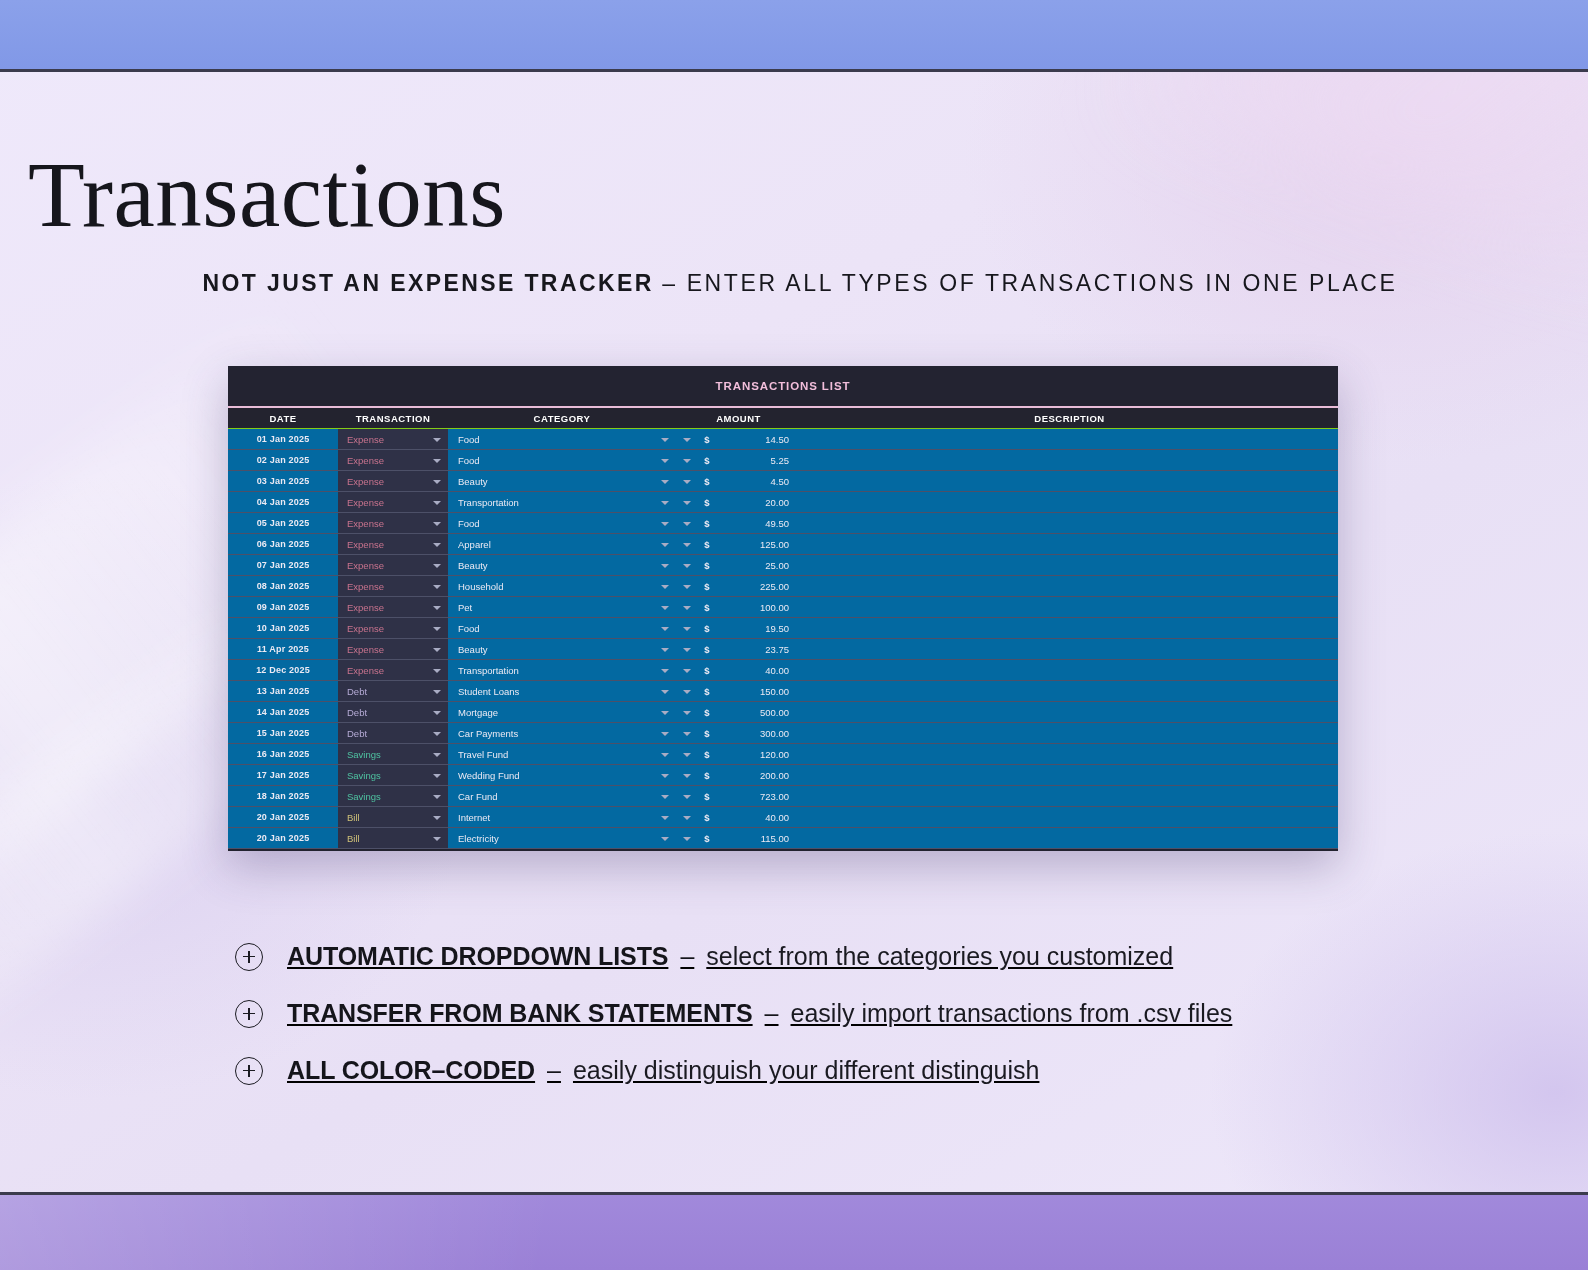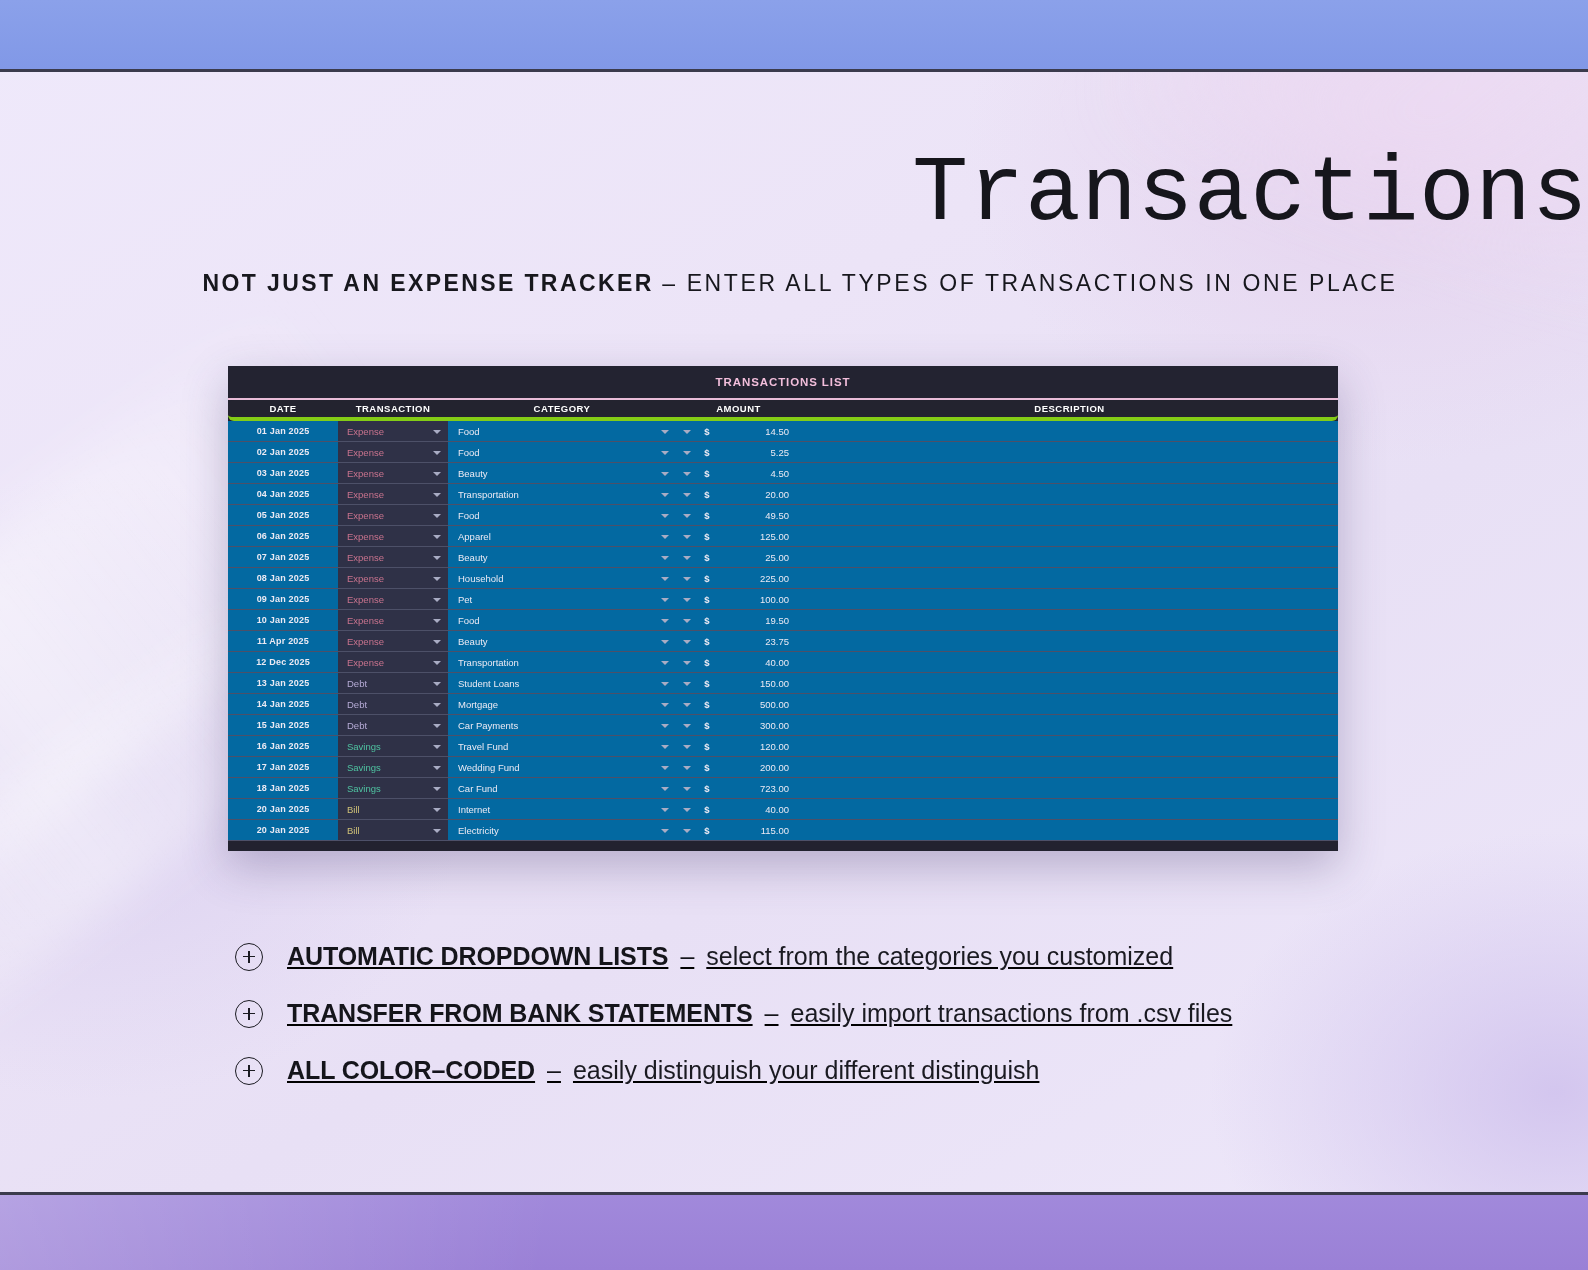--- a/index.html
+++ b/index.html
@@ -64,27 +64,28 @@
   }
   .band-bottom::after {
     content:"";
     position:absolute; left:0; top:0; width:46%; height:100%;
     background:linear-gradient(100deg, rgba(255,255,255,0.22) 0%, rgba(255,255,255,0) 75%);
   }
 
   
   .title {
     position:absolute; left:0; right:0; top:148px;
-    text-align:right;
-    font-family:Liberation Mono, monospace;
+    text-align:left;
+    font-family:Liberation Serif, serif;
     font-size:93px;
     font-weight:400;
     letter-spacing:0.5px;
     color:#16161c;
     line-height:1.0;
+    padding-left:28px;
   }
 
   .subtitle {
     position:absolute; left:12px; right:0; top:270px;
     text-align:center;
     font-size:23px;
     color:#17171d;
     letter-spacing:2.2px;
     white-space:nowrap;
   }
@@ -94,39 +95,38 @@
   
   .sheet {
     position:absolute;
     left:228px; top:366px;
     width:1110px; height:485px;
     background:#22222f;
     box-shadow:0 16px 42px rgba(70,55,110,0.30);
     overflow:hidden;
   }
   .sheet-titlebar {
-    height:34px;
+    height:42px;
     background:#232331;
     display:flex; align-items:center; justify-content:center;
     border-bottom:2px solid #e9bcd8;
   }
   .sheet-title {
     color:#f2bedb;
     font-size:11.5px;
     font-weight:bold;
     letter-spacing:0.9px;
   }
 
   .col-head {
     display:flex;
     height:21px;
     background:#23232f;
     align-items:center;
-    border-bottom:4px solid #84cc16;
-    border-radius:6px;
+    border-bottom:1px solid #84cc16;
   }
   .col-head span {
     color:#ffffff;
     font-size:9.5px;
     font-weight:bold;
     letter-spacing:0.5px;
     text-align:center;
   }
 
   

